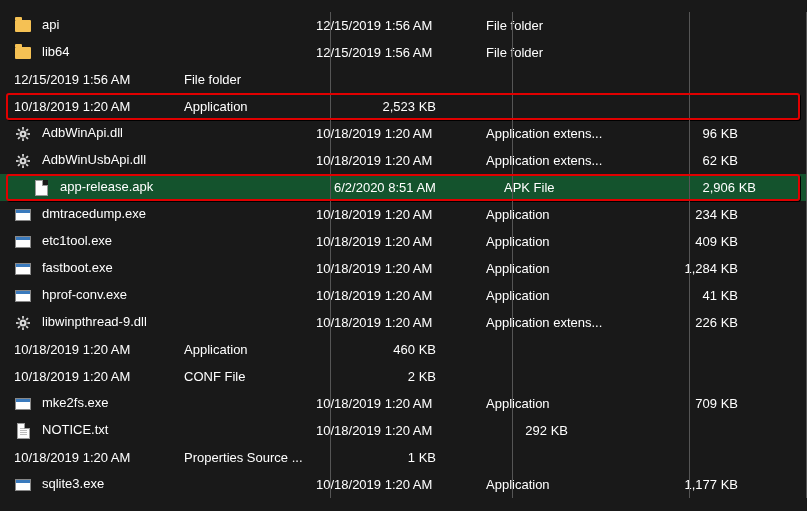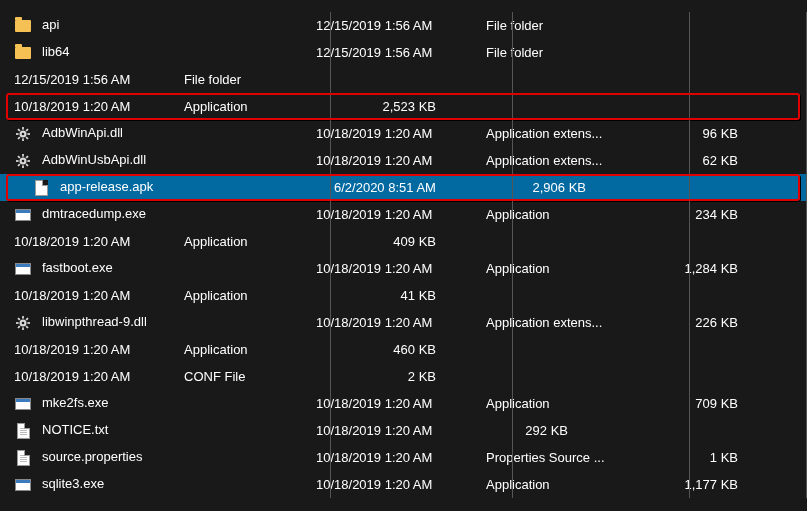--- a/index.html
+++ b/index.html
@@ -28,21 +28,21 @@
     flex: 0 0 18px;
     display: flex;
     align-items: center;
     justify-content: center;
   }
   .col-name  { flex: 0 0 302px; display: flex; overflow: hidden; white-space: nowrap; }
   .col-date  { flex: 0 0 170px; white-space: nowrap; }
   .col-type  { flex: 0 0 170px; white-space: nowrap; overflow: hidden; text-overflow: ellipsis; }
   .col-size  { flex: 0 0 90px;  text-align: right; white-space: nowrap; padding-right: 8px; }
 
-  .row.selected { background: #0369a1; color: #fff; padding-left: 32px; }
+  .row.selected { background: #14532d; color: #fff; padding-left: 32px; }
 
   
   .frame-wrap { position: relative; }
   .frame {
     position: absolute;
     left: 6px; right: 6px; top: 0; bottom: 0;
     border: 2px solid #e00000;
     border-radius: 3px;
     box-shadow: 1px 1px 0 #000;
     pointer-events: none;
@@ -229,20 +229,21 @@
     </div>
     <div class="frame-wrap">
       <div class="row selected">
         <div class="col-name">
           <span class="icon">
             <span class="ic-file"></span>
           </span>
           <span>app-release.apk</span>
         </div>
         <div class="col-date">6/2/2020 8:51 AM</div>
+        <div class="col-type">APK File</div>
         <div class="col-size">2,906 KB</div>
         <div class="vsep" style="left: 330px;"></div>
         <div class="vsep" style="left: 512px;"></div>
         <div class="vsep" style="left: 689px;"></div>
       </div>
       <div class="frame"></div>
     </div>
     <div class="frame-wrap">
       <div class="row">
         <div class="col-name">
@@ -254,20 +255,26 @@
         <div class="col-date">10/18/2019 1:20 AM</div>
         <div class="col-type">Application</div>
         <div class="col-size">234 KB</div>
         <div class="vsep" style="left: 330px;"></div>
         <div class="vsep" style="left: 512px;"></div>
         <div class="vsep" style="left: 689px;"></div>
       </div>
     </div>
     <div class="frame-wrap">
       <div class="row">
+        <div class="col-name">
+          <span class="icon">
+            <span class="ic-exe"></span>
+          </span>
+          <span>etc1tool.exe</span>
+        </div>
         <div class="col-date">10/18/2019 1:20 AM</div>
         <div class="col-type">Application</div>
         <div class="col-size">409 KB</div>
         <div class="vsep" style="left: 330px;"></div>
         <div class="vsep" style="left: 512px;"></div>
         <div class="vsep" style="left: 689px;"></div>
       </div>
     </div>
     <div class="frame-wrap">
       <div class="row">
@@ -280,20 +287,26 @@
         <div class="col-date">10/18/2019 1:20 AM</div>
         <div class="col-type">Application</div>
         <div class="col-size">1,284 KB</div>
         <div class="vsep" style="left: 330px;"></div>
         <div class="vsep" style="left: 512px;"></div>
         <div class="vsep" style="left: 689px;"></div>
       </div>
     </div>
     <div class="frame-wrap">
       <div class="row">
+        <div class="col-name">
+          <span class="icon">
+            <span class="ic-exe"></span>
+          </span>
+          <span>hprof-conv.exe</span>
+        </div>
         <div class="col-date">10/18/2019 1:20 AM</div>
         <div class="col-type">Application</div>
         <div class="col-size">41 KB</div>
         <div class="vsep" style="left: 330px;"></div>
         <div class="vsep" style="left: 512px;"></div>
         <div class="vsep" style="left: 689px;"></div>
       </div>
     </div>
     <div class="frame-wrap">
       <div class="row">
@@ -370,26 +383,20 @@
         </div>
         <div class="col-date">10/18/2019 1:20 AM</div>
         <div class="col-size">292 KB</div>
         <div class="vsep" style="left: 330px;"></div>
         <div class="vsep" style="left: 512px;"></div>
         <div class="vsep" style="left: 689px;"></div>
       </div>
     </div>
     <div class="frame-wrap">
       <div class="row">
-        <div class="col-name">
-          <span class="icon">
-            <span class="ic-file ic-lines"></span>
-          </span>
-          <span>source.properties</span>
-        </div>
         <div class="col-date">10/18/2019 1:20 AM</div>
         <div class="col-type">Properties Source ...</div>
         <div class="col-size">1 KB</div>
         <div class="vsep" style="left: 330px;"></div>
         <div class="vsep" style="left: 512px;"></div>
         <div class="vsep" style="left: 689px;"></div>
       </div>
     </div>
     <div class="frame-wrap">
       <div class="row">

